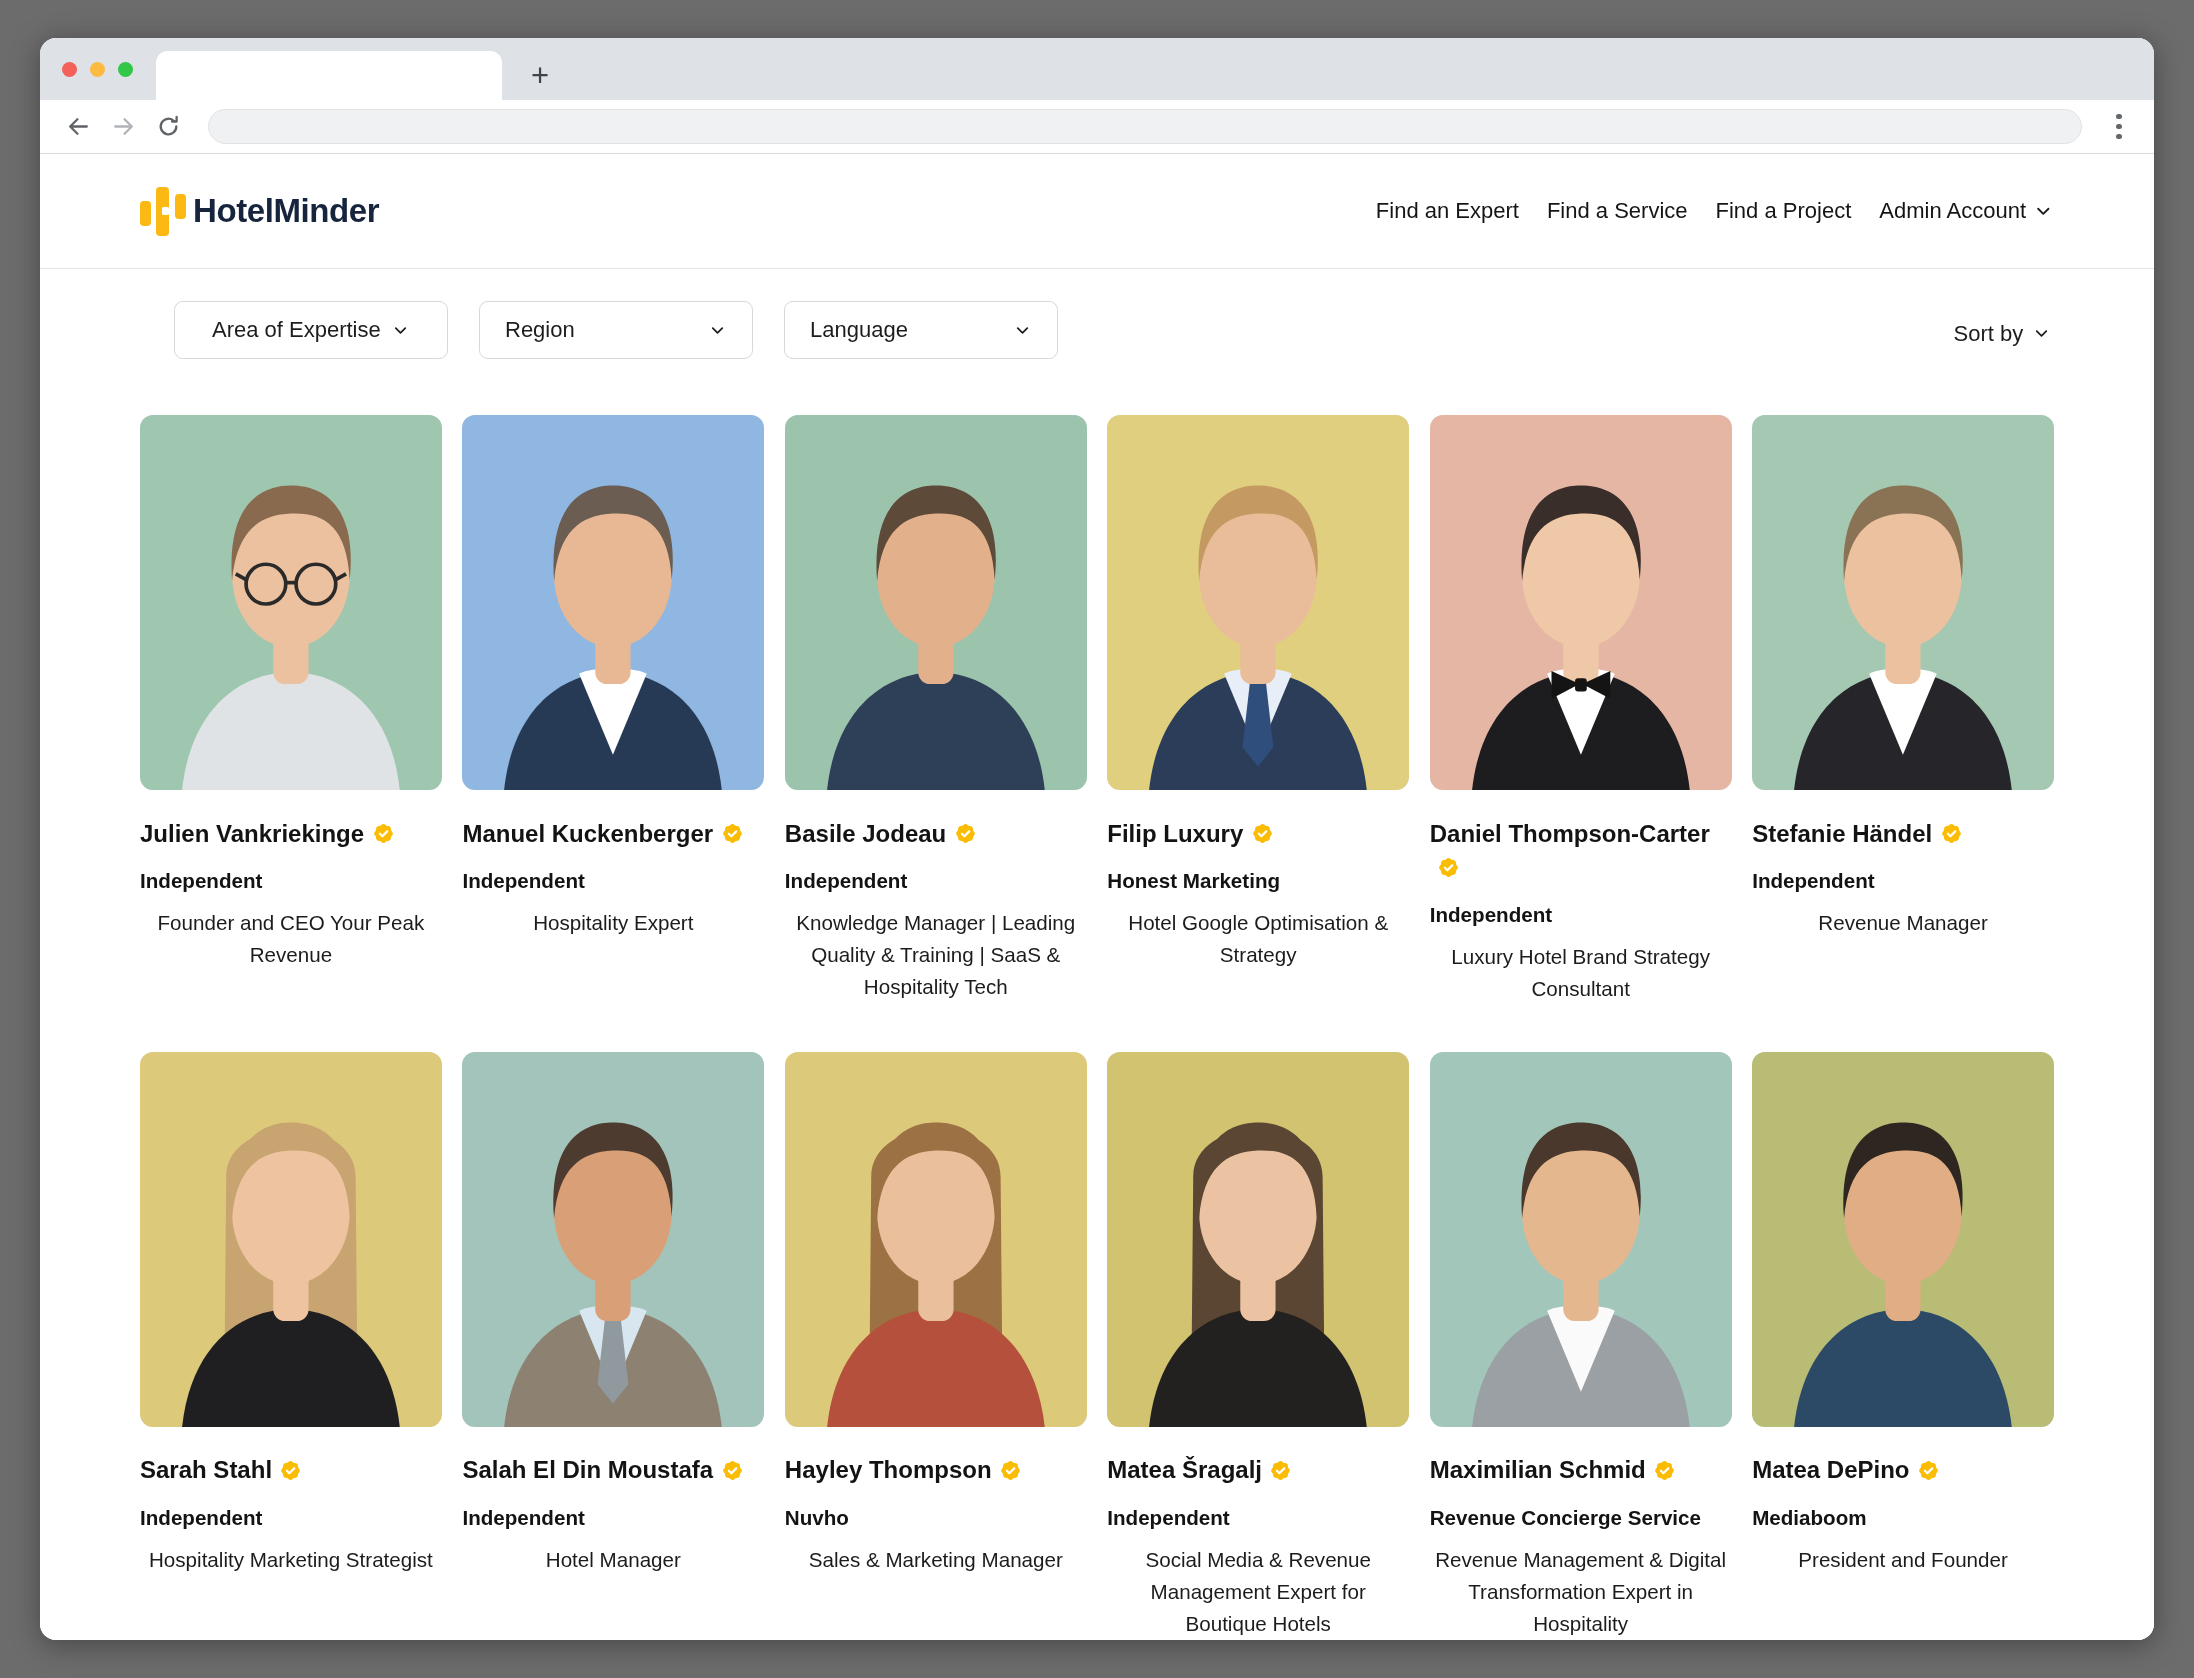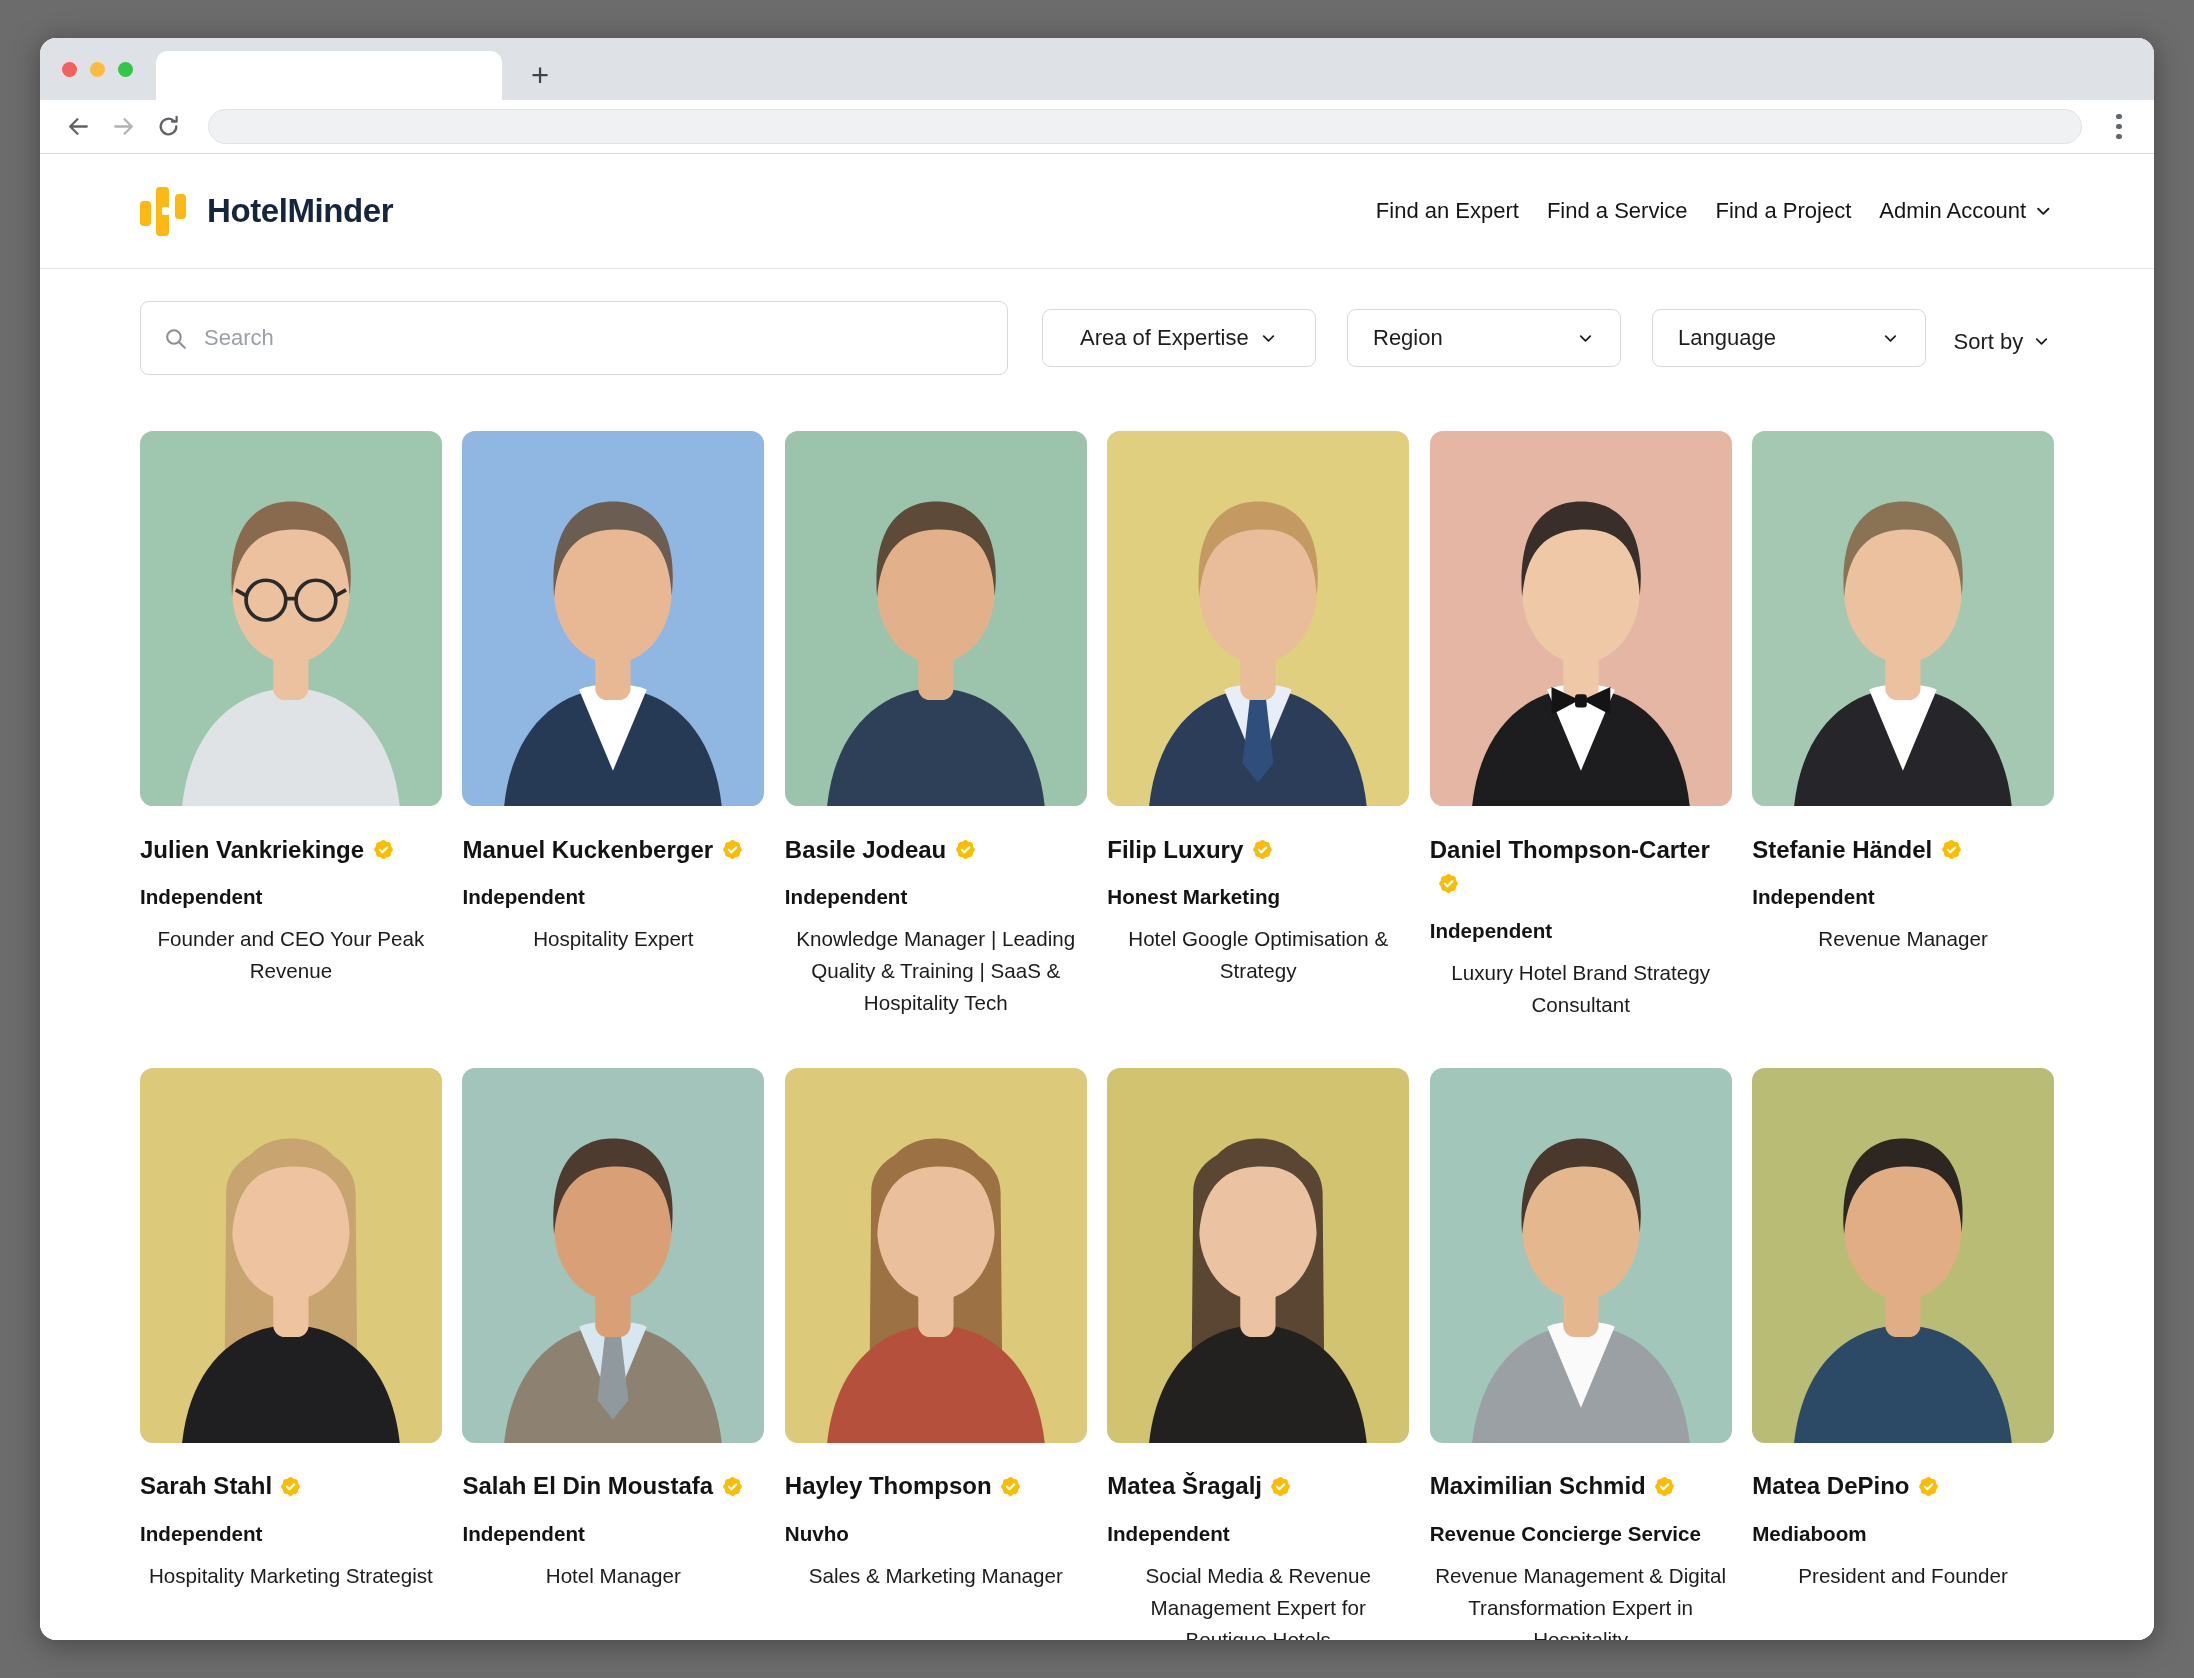--- a/index.html
+++ b/index.html
@@ -60,21 +60,21 @@
   }
   .kebab{width:32px;height:38px;display:flex;flex-direction:column;align-items:center;justify-content:center;gap:5.1px;}
   .kebab i{width:5.1px;height:5.1px;border-radius:50%;background:#62676c;display:block;}
   
   .page{flex:1;overflow:hidden;background:#fff;display:flex;flex-direction:column;}
   .siteheader{
     height:115px;border-bottom:0.7px solid var(--border-soft);
     display:flex;align-items:center;justify-content:space-between;
     padding:0 100px;flex:none;
   }
-  .brand{display:flex;align-items:center;gap:21px;}
+  .brand{display:flex;align-items:center;gap:7px;}
   .brandmark{position:relative;width:46px;height:53px;}
   .brandmark i{position:absolute;background:var(--brand-yellow);border-radius:3.7px;display:block;}
   .bm-left{width:11px;height:25px;left:0;top:16px;}
   .bm-mid{width:13.2px;height:49px;left:16px;top:2.2px;}
   .bm-right{width:11px;height:25px;left:35px;top:9.6px;}
   .bm-notch{position:absolute;width:7.4px;height:8.8px;left:22px;top:22px;background:#fff;border-radius:1.5px;}
   .brandname{font-size:33px;font-weight:600;color:var(--brand-navy);letter-spacing:-0.4px;}
   .mainnav{display:flex;align-items:center;gap:28px;}
   .navitem{font-size:22px;color:#151515;display:flex;align-items:center;gap:7.4px;cursor:pointer;}
   .chev svg{display:block;}
@@ -192,27 +192,20 @@
                 <path d="M6 9l6 6 6-6" fill="none" stroke="#1d1d1d" stroke-width="2.2" stroke-linecap="round" stroke-linejoin="round"></path>
               </svg>
           </span>
         </div>
       </div>
     </div>
 
     <div class="content">
 
       <div class="filterrow">
-        <div class="searchbox">
-          <svg width="25" height="25" viewBox="0 0 24 24">
-            <circle cx="10.5" cy="10.5" r="6.5" fill="none" stroke="#8a8f94" stroke-width="2"></circle>
-            <path d="M15.5 15.5L21 21" stroke="#8a8f94" stroke-width="2" stroke-linecap="round"></path>
-          </svg>
-          <input type="text" placeholder="Search" style="">
-        </div>
 
         <div class="dd dd-area">
           <span>Area of Expertise</span>
           <span class="chev">
             <svg width="19" height="19" viewBox="0 0 24 24">
                 <path d="M6 9l6 6 6-6" fill="none" stroke="#1d1d1d" stroke-width="2.2" stroke-linecap="round" stroke-linejoin="round"></path>
               </svg>
           </span>
         </div>
 

